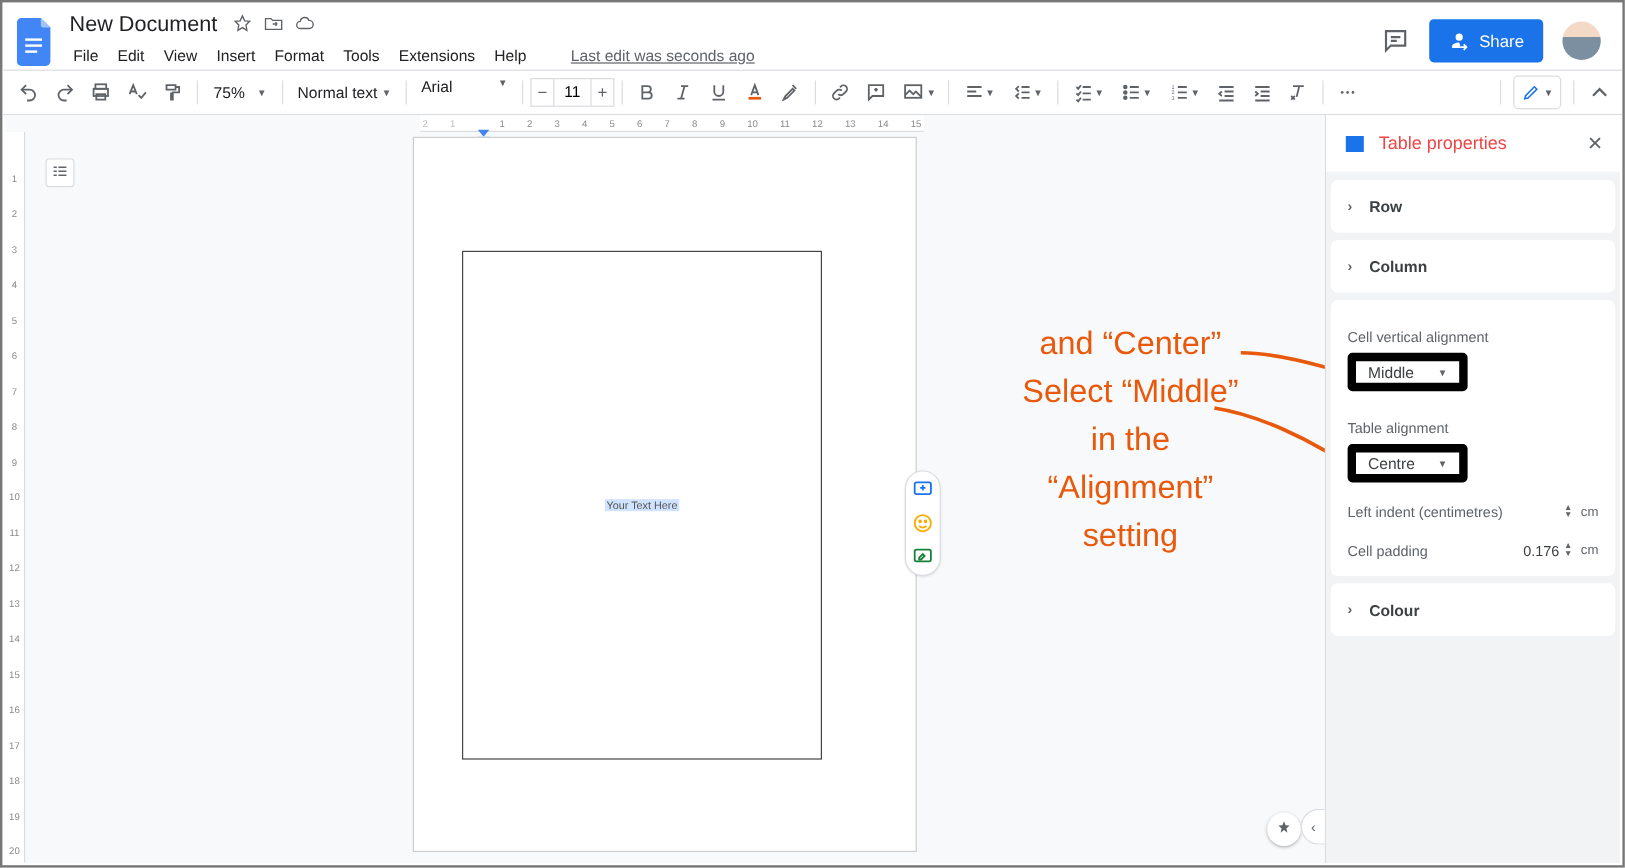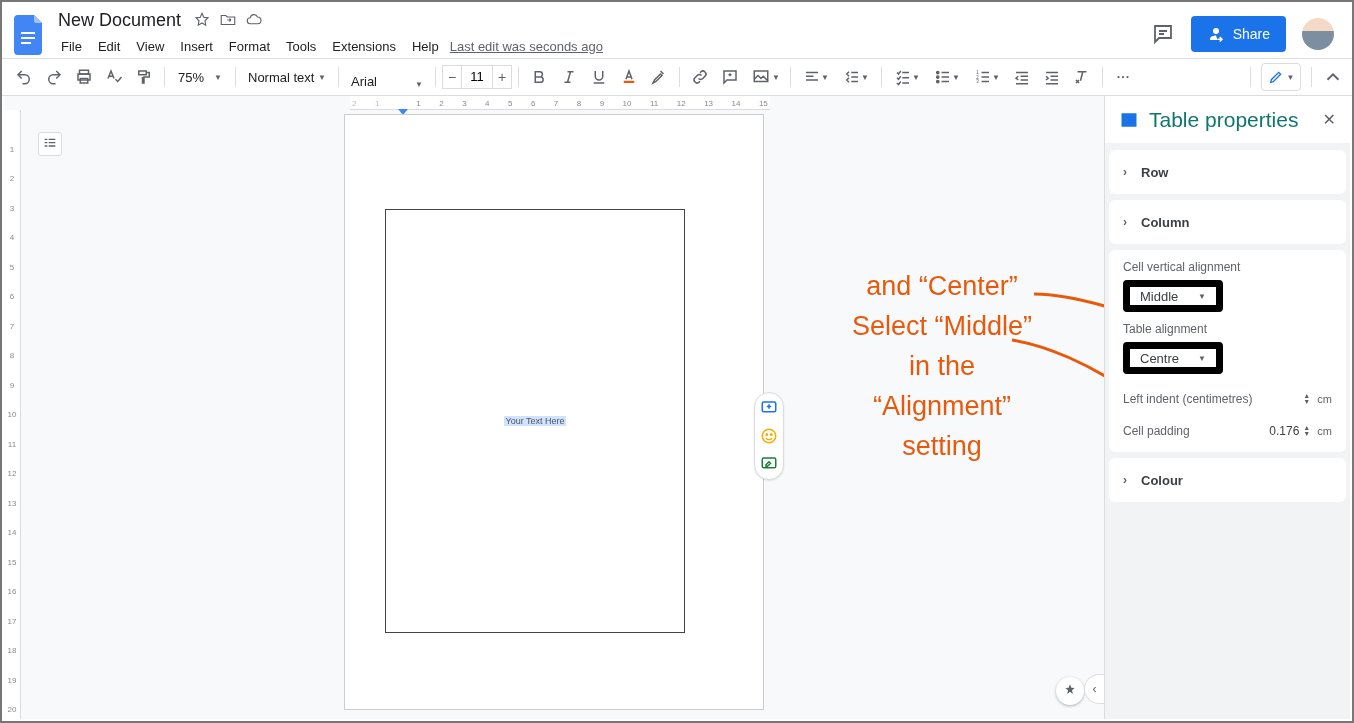--- a/index.html
+++ b/index.html
@@ -9,36 +9,36 @@
 .titlebar { height:56px; display:flex; align-items:flex-start; padding:6px 8px 0 8px; }
 .docs-logo { width:40px; height:54px; display:flex; align-items:center; justify-content:center; }
 .docs-logo svg { width:32px; height:40px; }
 .title-mid { flex:1; padding-left:4px; }
 .title-row { display:flex; align-items:center; gap:8px; height:24px; }
 .doc-name { font-size:18px; color:#202124; padding:0 4px; }
 .title-icon { width:18px; height:18px; color:#5f6368; display:flex; align-items:center; justify-content:center; }
 .title-icon svg { width:18px; height:18px; stroke:#5f6368; fill:none; }
 .menu-row { display:flex; align-items:center; gap:2px; height:24px; margin-top:2px; }
 .menu-item { padding:3px 7px; font-size:13px; color:#202124; border-radius:4px; cursor:pointer; }
-.last-edit { color:#5f6368; font-size:13px; text-decoration:underline; margin-left:2px; }
+.last-edit { color:#5f6368; font-size:13px; text-decoration:underline; margin-left:28px; }
 .title-right { display:flex; align-items:center; gap:16px; padding-right:10px; padding-top:8px; }
 .comment-hist { width:24px; height:24px; color:#5f6368; }
 .share-btn { background:#1a73e8; color:#fff; height:36px; padding:0 16px; border-radius:4px; display:flex; align-items:center; gap:8px; font-size:14px; font-weight:500; border:none; cursor:pointer; }
 .share-btn svg { width:18px; height:18px; fill:#fff; }
 .avatar { width:32px; height:32px; border-radius:50%; background:linear-gradient(#f4d9c6 40%,#7c8fa0 40%); }
 
 
 .toolbar { height:38px; border-top:1px solid #dadce0; border-bottom:1px solid #dadce0; display:flex; align-items:center; padding:0 8px; gap:2px; }
 .tb-btn { width:28px; height:28px; display:flex; align-items:center; justify-content:center; color:#5f6368; border-radius:4px; cursor:pointer; }
 .tb-btn svg { width:18px; height:18px; }
 .tb-sep { width:1px; height:20px; background:#dadce0; margin:0 4px; }
 .tb-zoom { width:58px; height:24px; border:1px solid transparent; display:flex; align-items:center; justify-content:space-between; padding:0 6px; font-size:13px; color:#202124; cursor:pointer; }
 .tb-caret { font-size:8px; color:#5f6368; }
 .tb-styles { width:90px; height:24px; display:flex; align-items:center; justify-content:space-between; padding:0 6px; font-size:13px; color:#202124; }
-.tb-font   { width:84px; height:24px; display:flex; align-items:flex-end; justify-content:space-between; padding:0 6px; font-size:13px; color:#202124; }
+.tb-font   { width:84px; height:24px; display:flex; align-items:flex-start; justify-content:space-between; padding:0 6px; font-size:13px; color:#202124; }
 .fs-group { display:flex; align-items:center; }
 .fs-btn { width:20px; height:24px; border:1px solid #dadce0; display:flex; align-items:center; justify-content:center; font-size:14px; color:#5f6368; cursor:pointer; }
 .fs-val { width:30px; height:24px; border-top:1px solid #dadce0; border-bottom:1px solid #dadce0; text-align:center; font-size:13px; line-height:22px; }
 .tb-combo { width:38px;height:28px;display:flex;align-items:center;justify-content:center;cursor:pointer; }
 .tb-right { margin-left:auto; display:flex; align-items:center; gap:6px; }
 .tb-edit { width:40px;height:28px;border:1px solid #dadce0;border-radius:4px;display:flex;align-items:center;justify-content:center;color:#1a73e8; }
 .tb-collapse { width:22px;height:22px;display:flex;align-items:center;justify-content:center;color:#5f6368; }
 
 
 .workspace { position:absolute; top:94px; bottom:2px; left:2px; right:2px; display:flex; }
@@ -54,27 +54,27 @@
 .your-text { font-size:9px; color:#555; background:#cfe2ff; padding:0 1px; }
 .explore { position:absolute; right:20px; bottom:14px; width:28px; height:28px; background:#fff; border-radius:50%; box-shadow:0 1px 3px rgba(0,0,0,.3); display:flex; align-items:center; justify-content:center; color:#5f6368; }
 .float-actions { position:absolute; left:750px; top:296px; width:30px; background:#fff; border:1px solid #dadce0; border-radius:16px; padding:6px 0; display:flex; flex-direction:column; align-items:center; gap:10px; box-shadow:0 1px 2px rgba(0,0,0,.1); }
 .float-actions .fa { width:18px; height:18px; display:flex; align-items:center; justify-content:center; }
 .fa1 svg{stroke:#1a73e8;} .fa2 svg{stroke:#f9ab00;} .fa3 svg{stroke:#188038;}
 
 
 .sidepanel { width:246px; background:#f1f3f4; border-left:1px solid #dadce0; display:flex; flex-direction:column; }
 .sp-header { height:48px; background:#fff; display:flex; align-items:center; padding:0 14px; gap:10px; border-bottom:1px solid #f1f3f4; }
 .sp-header svg { width:20px; height:20px; fill:#1a73e8; }
-.sp-title { font-size:21px; color:#0f766e; font-weight:400; flex:1; }
+.sp-title { font-size:15px; color:#ef4444; font-weight:400; flex:1; }
 .sp-close { color:#5f6368; cursor:pointer; }
 .sp-section { background:#fff; border-radius:6px; margin:6px 4px 0 4px; }
 .sp-sec-head { height:44px; display:flex; align-items:center; padding:0 14px; gap:14px; font-size:13px; font-weight:600; color:#3c4043; cursor:pointer; }
 .sp-chev { font-size:12px; color:#5f6368; }
 .sp-body { padding:0 14px 14px 14px; }
-.sp-label { font-size:12px; color:#5f6368; margin-top:10px; margin-bottom:6px; }
+.sp-label { font-size:12px; color:#5f6368; margin-top:24px; margin-bottom:6px; }
 .sp-select { width:100px; height:32px; border:7px solid #000000; border-radius:4px; background:#fff; display:flex; align-items:center; justify-content:space-between; padding:0 10px; font-size:13px; color:#3c4043; cursor:pointer; }
 .sp-row { display:flex; align-items:center; justify-content:space-between; margin-top:18px; }
 .sp-row .sp-label { margin:0; }
 .sp-num { display:flex; align-items:center; gap:4px; font-size:12px; color:#3c4043; }
 .sp-stepper { width:10px; display:flex; flex-direction:column; font-size:7px; color:#5f6368; line-height:6px; }
 .sp-unit { font-size:11px; color:#5f6368; }
 
 
 .anno { position:absolute; left:768px; top:170px; width:340px; font-family:"Comic Sans MS","Segoe Script",cursive; color:#e8590c; font-size:27px; line-height:40px; text-align:center; pointer-events:none; }
 .arrow { position:absolute; pointer-events:none; }

